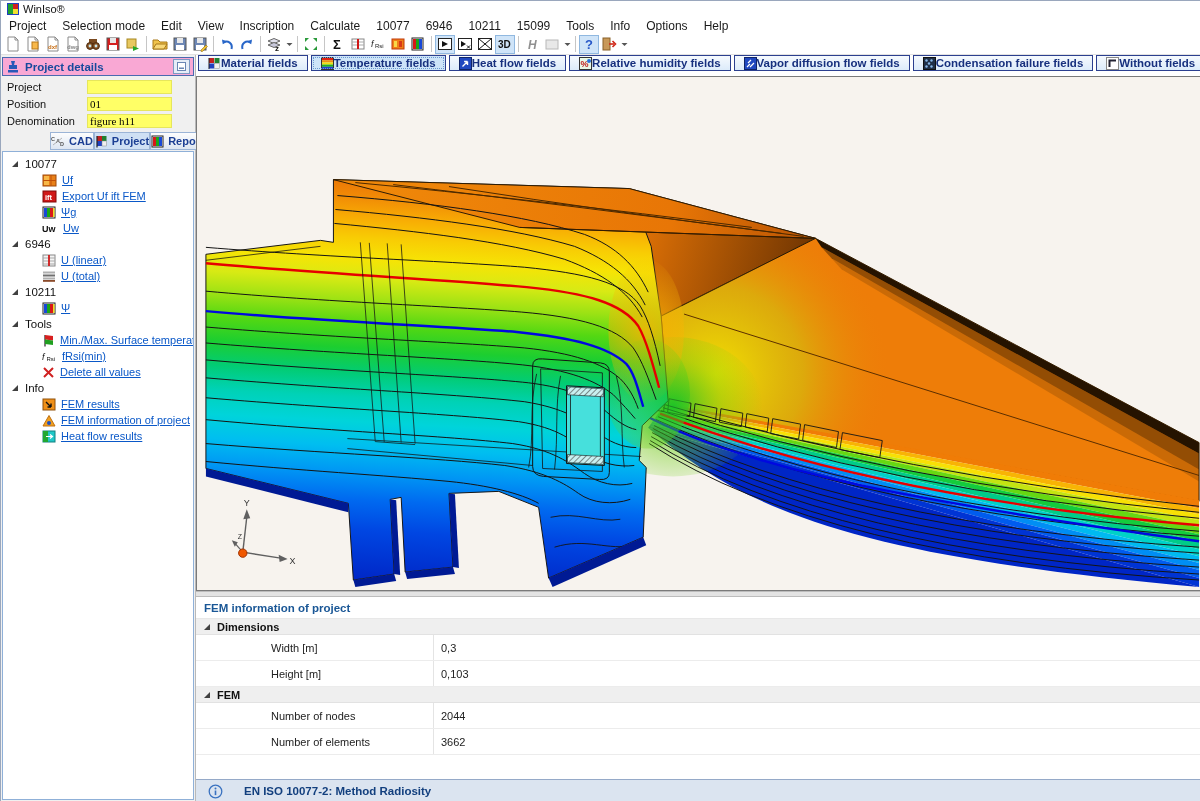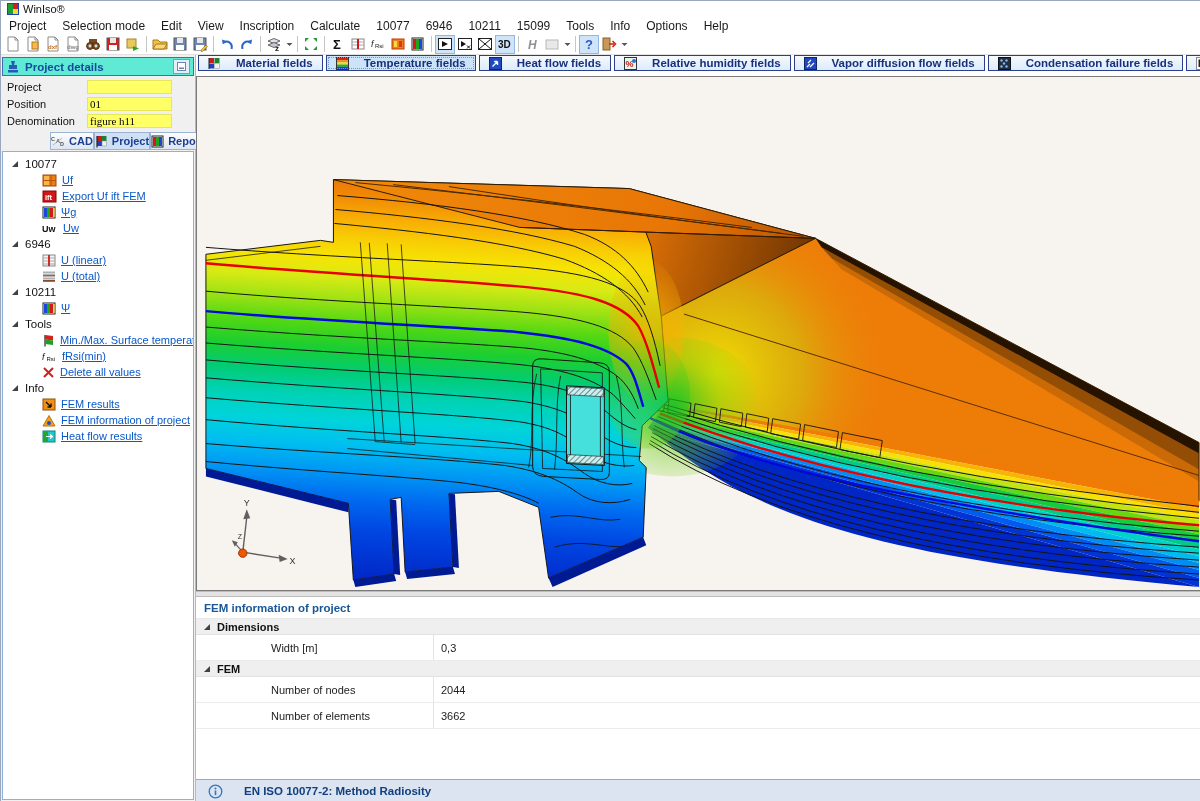--- a/index.html
+++ b/index.html
@@ -12,26 +12,26 @@
   #menubar { position:absolute; left:0; top:16px; width:1200px; height:17px; display:flex; align-items:center; background:#fff; }
   .menu-item { font-size:12px; color:#1a1a1a; padding:1px 8px; cursor:default; }
   #toolbar { position:absolute; left:0; top:33px; width:1200px; height:21px; display:flex; align-items:center; padding-left:2px; background:#fff; border-bottom:1px solid #e2e2e2; }
   .tb-btn { width:20px; height:19px; display:flex; align-items:center; justify-content:center; border:1px solid transparent; }
   .tb-btn.sel { background:#cfe4f8; border:1px solid #90b8e0; }
   .tb-sep { width:1px; height:16px; background:#c6c6c6; margin:0 3px; }
   .tb-caret { width:10px; height:19px; display:flex; align-items:center; justify-content:center; }
 
   
   #field-tabs { position:absolute; left:195px; top:54px; width:1005px; height:21px; display:flex; gap:3px; padding-left:2px; background:#fff; }
-  .ftab { display:inline-flex; align-items:center; gap:15px; height:16px; padding:0 9px; border:1px solid #2b3f8f; background:linear-gradient(#f6fafe,#dcebfa); font-size:11.5px; font-weight:bold; color:#17307e; white-space:nowrap; cursor:default; }
+  .ftab { display:inline-flex; align-items:center; gap:0; height:16px; padding:0 9px; border:1px solid #2b3f8f; background:linear-gradient(#f6fafe,#dcebfa); font-size:11.5px; font-weight:bold; color:#17307e; white-space:nowrap; cursor:default; }
   .ftab.sel { background:#cde4f8; outline:1px dotted #6a9ad0; outline-offset:-3px;text-align:right; }
 
   
   #left-panel { position:absolute; left:0; top:54px; width:195px; height:747px; background:#f0f0f0; border-right:1px solid #b9b9b9; }
-  #pd-header { position:absolute; left:1px; top:2px; width:192px; height:19px; background:#5eead4; border:1px solid #4a6ab0; display:flex; align-items:center; gap:5px; padding:0 3px; }
+  #pd-header { position:absolute; left:1px; top:2px; width:192px; height:19px; background:#f9a8d4; border:1px solid #4a6ab0; display:flex; align-items:center; gap:5px; padding:0 3px; }
   #pd-header .pd-title { font-size:11.5px; font-weight:bold; color:#164a9c; flex:1; }
   #pd-collapse { width:17px; height:15px; border:1px solid #7d99c4; background:#e6edf7; display:flex; align-items:center; justify-content:center; }
   .pd-row { position:absolute; left:0; height:16px; display:flex; align-items:center; width:195px; }
   .pd-row label { font-size:11px; color:#111; padding-left:6px; width:86px; }
   .pd-row .yfield { width:85px; height:14px; background:#ffff66; border:1px solid #e6e65c; font-size:11px; padding:0 2px; font-family:Liberation Serif, serif; }
   #subtabs { position:absolute; left:1px; top:77px; width:192px; height:18px; display:flex;padding-left:48px; }
   .subtab { flex:1; display:flex; align-items:center; justify-content:center; gap:4px; border:1px solid #9bb4d6; background:linear-gradient(#fdfdfd,#dde6f2); font-size:11px; font-weight:bold; color:#1c3f94; }
   .subtab.sel { background:#cfe0f4; }
   #tree { position:absolute; left:1px; top:96px; width:192px; height:649px; background:#fff; border:1px solid #8fb0d8; overflow:hidden; padding-top:4px; }
   .tree-group { height:16px; display:flex; align-items:center; gap:6px; padding-left:8px; }
@@ -877,20 +877,24 @@
             <svg width="8" height="8">
               <path d="M7 1v6H1z" fill="#404040"></path>
             </svg>
           </span>
           <span>Dimensions</span>
         </div>
         <div class="fem-row">
           <div class="fl">Width [m]</div>
           <div class="fv">0,3</div>
         </div>
+        <div class="fem-row">
+          <div class="fl">Height [m]</div>
+          <div class="fv">0,103</div>
+        </div>
         <div class="fem-section">
           <span class="ico">
             <svg width="8" height="8">
               <path d="M7 1v6H1z" fill="#404040"></path>
             </svg>
           </span>
           <span>FEM</span>
         </div>
         <div class="fem-row">
           <div class="fl">Number of nodes</div>

